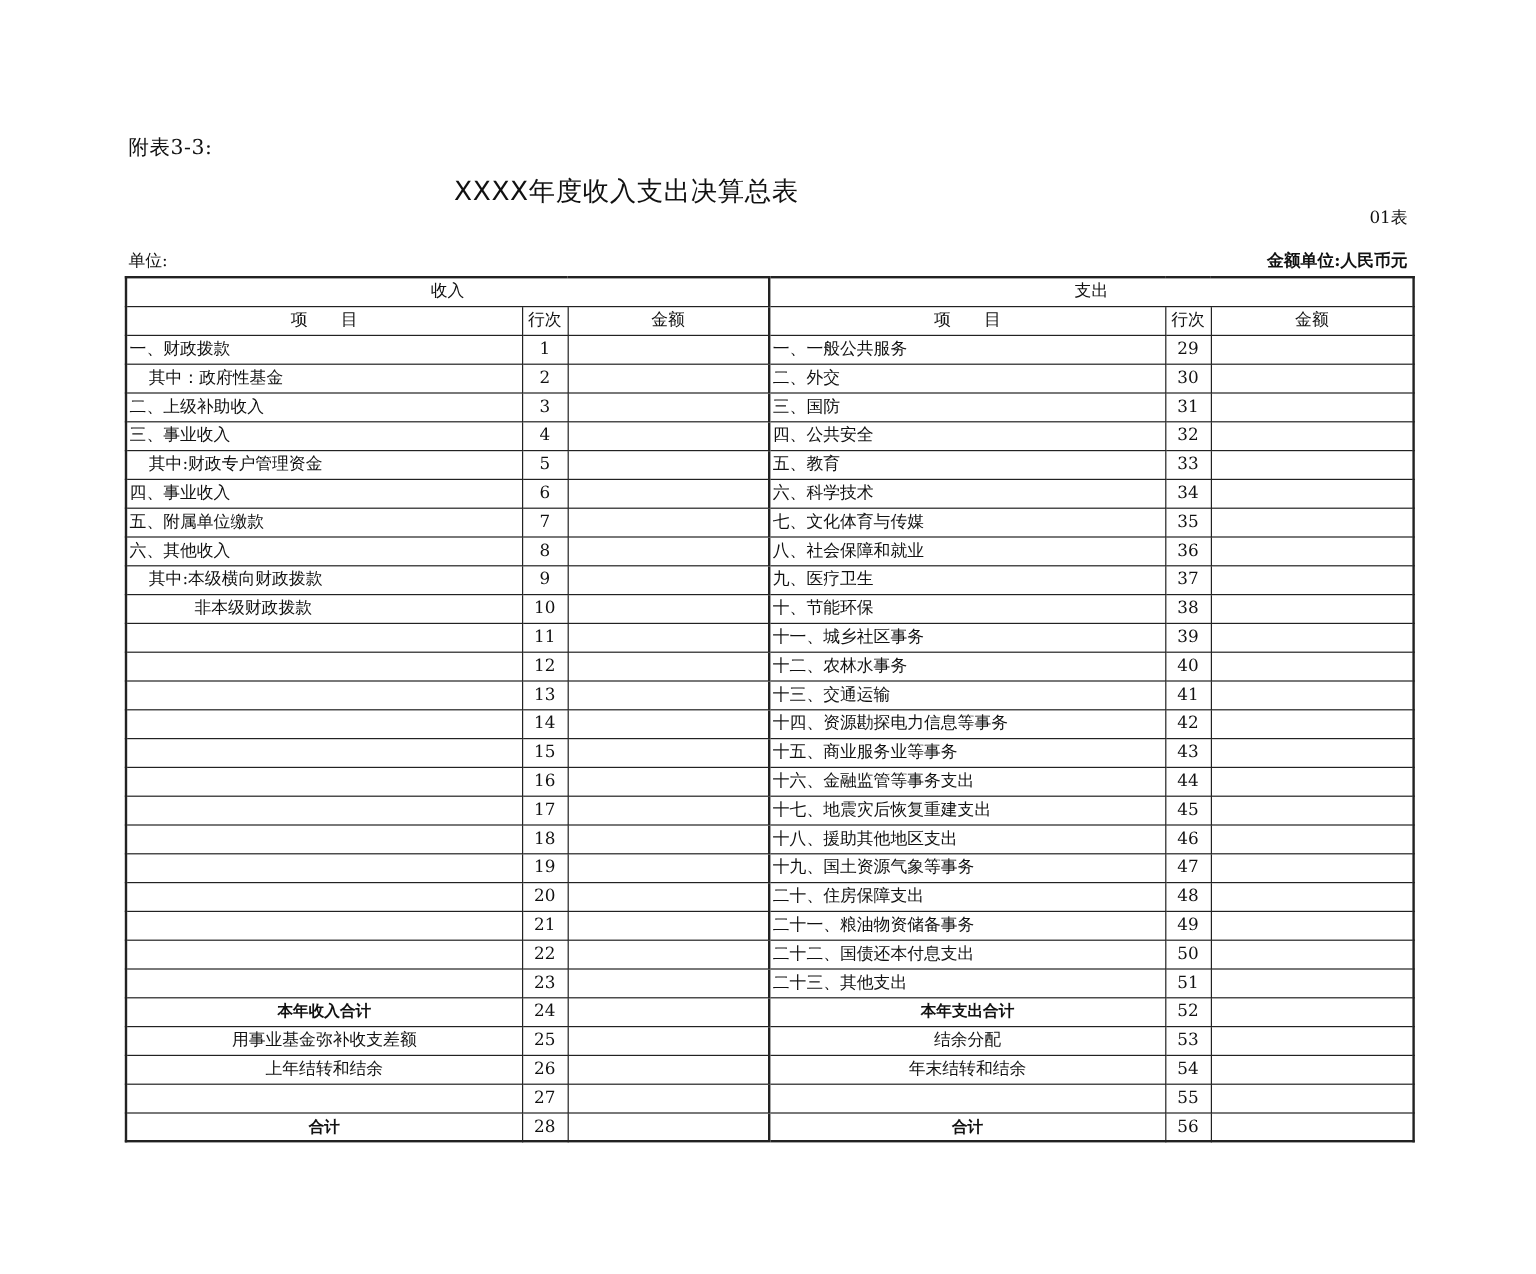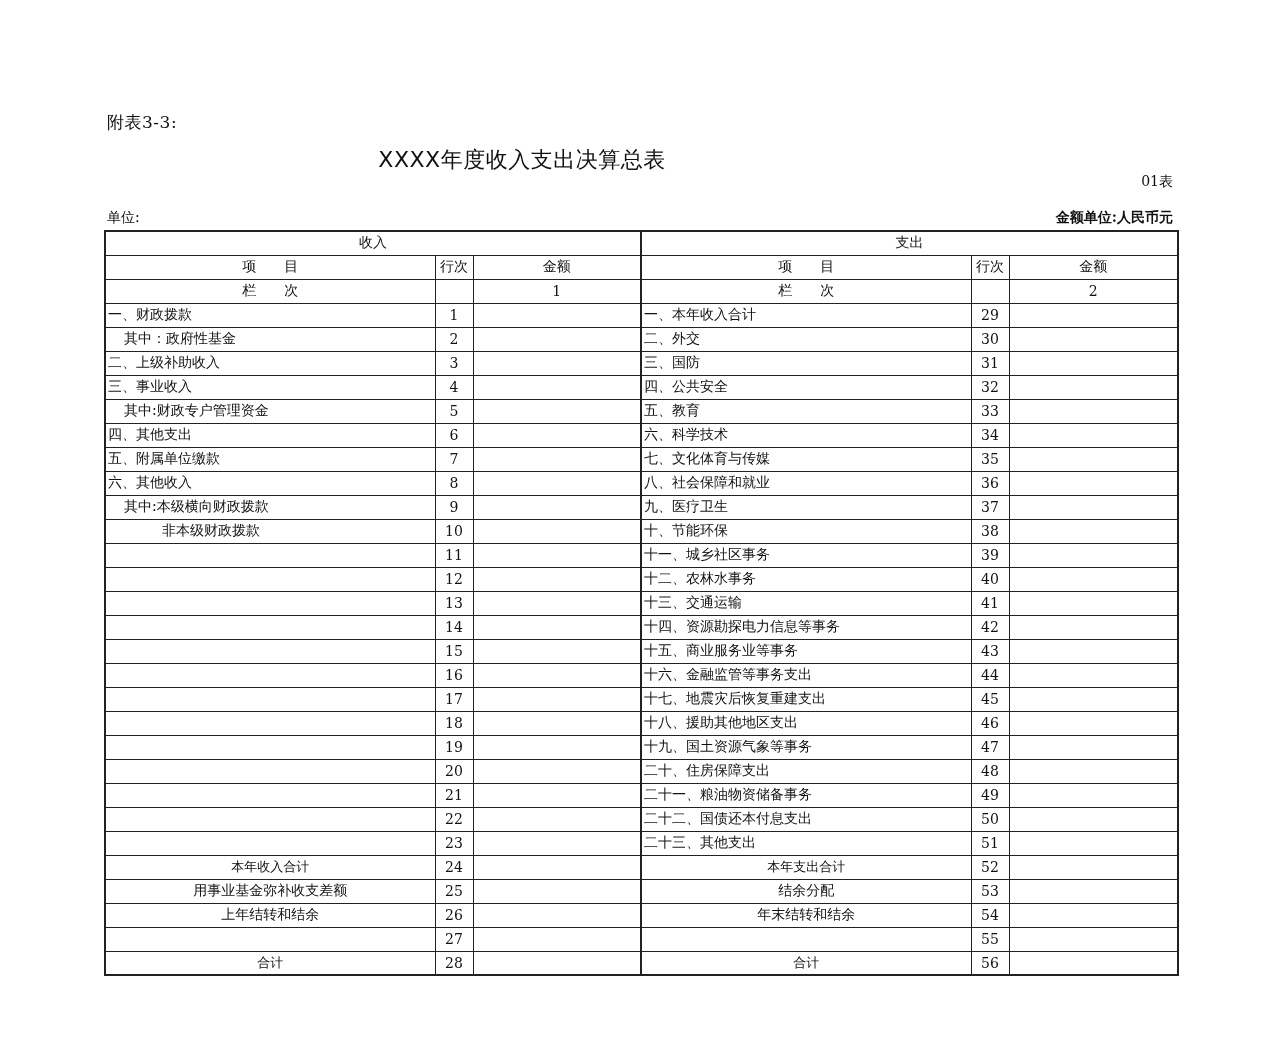--- a/index.html
+++ b/index.html
@@ -10,21 +10,21 @@
     .unit-left { position: absolute; left: 107px; top: 209px; font-size: 14px; }
     .unit-right { position: absolute; right: 107px; top: 209px; font-size: 14px; font-weight: bold; }
     table.main { position: absolute; left: 104px; top: 230px; border-collapse: collapse; table-layout: fixed; width: 1073px; }
     table.main td { border: 1px solid #222; height: 24px; padding: 0 2px; font-size: 14px; white-space: nowrap; overflow: hidden; box-sizing: border-box; }
     table.main { border: 2px solid #222; }
     td.c { text-align: center; }
     td.l { text-align: left; }
     td.sep { border-right: 2px solid #222 !important; }
     .ind1 { padding-left: 18px !important; }
     .ind2 { padding-left: 56px !important; margin-left: 12px; }
-    .bold { font-weight: normal; font-family: "DejaVu Sans", "Liberation Sans", sans-serif; font-size: 13px !important; }
+    .bold { font-weight: bold; font-family: "DejaVu Sans", "Liberation Sans", sans-serif; font-size: 13px !important; }
   </style>
 </head>
 <body>
 
 <div class="attach">附表3-3:</div>
 <div class="title">XXXX年度收入支出决算总表</div>
 <div class="form-no">01表</div>
 <div class="unit-left">单位:</div>
 <div class="unit-right">金额单位:人民币元</div>
 
@@ -43,33 +43,25 @@
       <td class="c" colspan="3">支出</td>
     </tr>
     <tr>
       <td class="c">项　　目</td>
       <td class="c">行次</td>
       <td class="c sep">金额</td>
       <td class="c">项　　目</td>
       <td class="c">行次</td>
       <td class="c">金额</td>
     </tr>
-    <tr>
-      <td class="c">栏　　次</td>
-      <td class="c"></td>
-      <td class="c sep">1</td>
-      <td class="c">栏　　次</td>
-      <td class="c"></td>
-      <td class="c">2</td>
-    </tr>
   <tr>
         <td class="l">一、财政拨款</td>
         <td class="c">1</td>
         <td class="c sep"></td>
-        <td class="l">一、本年收入合计</td>
+        <td class="l">一、一般公共服务</td>
         <td class="c">29</td>
         <td class="c"></td>
       </tr>
       <tr>
         <td class="l ind1">其中：政府性基金</td>
         <td class="c">2</td>
         <td class="c sep"></td>
         <td class="l">二、外交</td>
         <td class="c">30</td>
         <td class="c"></td>
@@ -92,21 +84,21 @@
       </tr>
       <tr>
         <td class="l ind1">其中:财政专户管理资金</td>
         <td class="c">5</td>
         <td class="c sep"></td>
         <td class="l">五、教育</td>
         <td class="c">33</td>
         <td class="c"></td>
       </tr>
       <tr>
-        <td class="l">四、其他支出</td>
+        <td class="l">四、事业收入</td>
         <td class="c">6</td>
         <td class="c sep"></td>
         <td class="l">六、科学技术</td>
         <td class="c">34</td>
         <td class="c"></td>
       </tr>
       <tr>
         <td class="l">五、附属单位缴款</td>
         <td class="c">7</td>
         <td class="c sep"></td>

